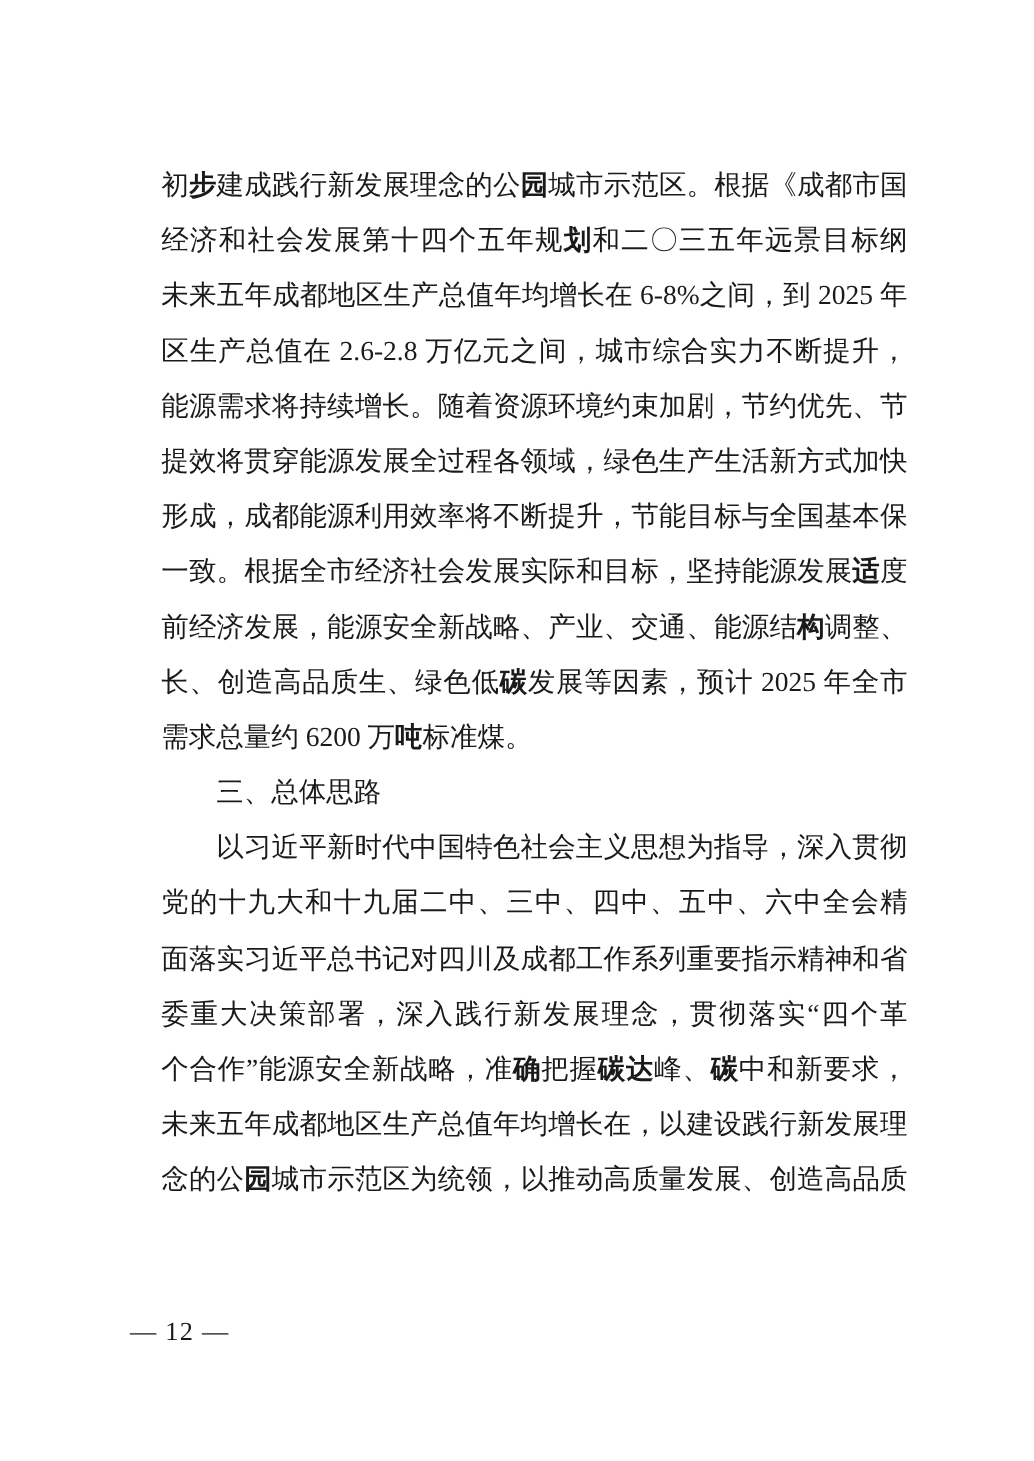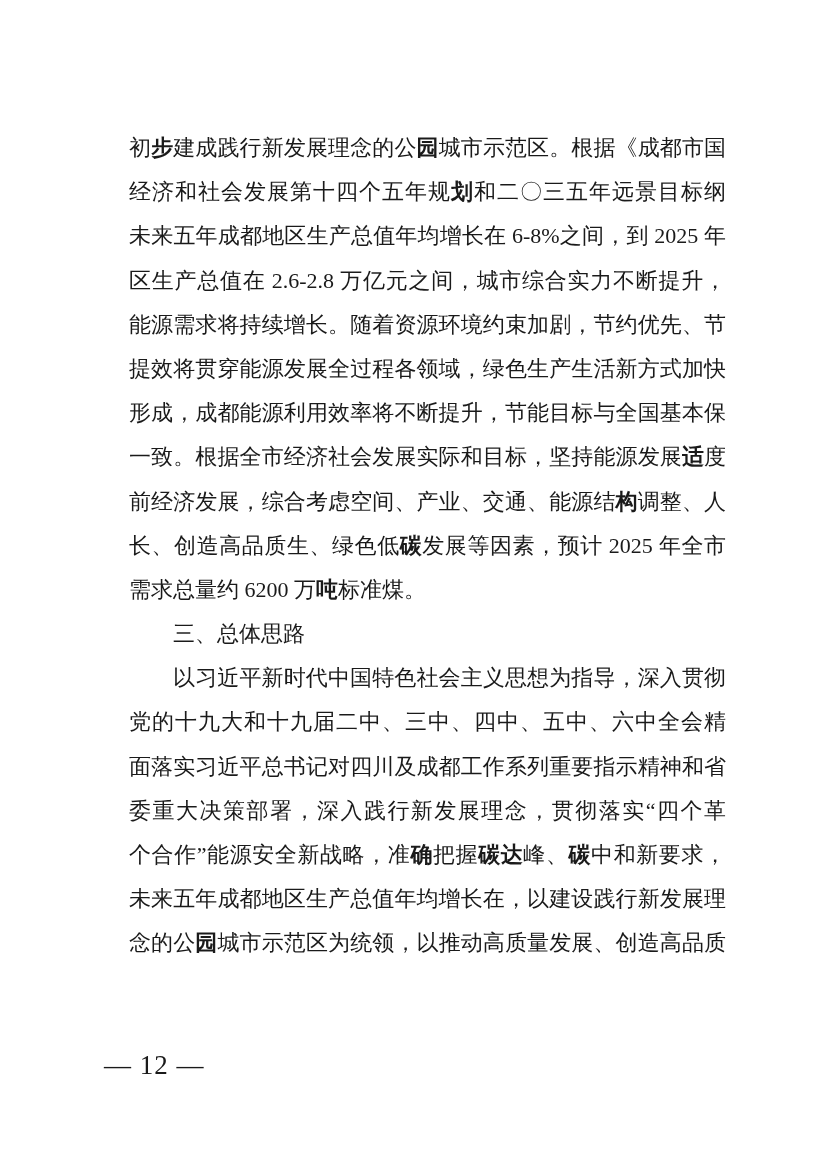--- a/index.html
+++ b/index.html
@@ -40,40 +40,40 @@
   .line.indent {
     text-indent: 44px;
   }
   .line b {
     font-weight: 700;
   }
   .footer {
     position: absolute;
     left: 104px;
     top: 1049px;
-    font-size: 27px;
+    font-size: 21px;
     line-height: 32px;
     color: #1a1a1a;
     letter-spacing: 1px;
   }
 </style>
 </head>
 <body>
 
 <div class="page">
   <div class="textblock">
       <div class="line fill"><span>初</span><b>步</b><span>建成践行新发展理念的公</span><b>园</b><span>城市示范区。根据《成都市国民</span></div>
       <div class="line fill"><span>经济和社会发展第十四个五年规</span><b>划</b><span>和二〇三五年远景目标纲要》，</span></div>
       <div class="line fill"><span>未来五年成都地区生产总值年均增长在 6-8%之间，到 2025 年地</span></div>
       <div class="line fill"><span>区生产总值在 2.6-2.8 万亿元之间，城市综合实力不断提升，对</span></div>
       <div class="line fill"><span>能源需求将持续增长。随着资源环境约束加剧，节约优先、节能</span></div>
       <div class="line fill"><span>提效将贯穿能源发展全过程各领域，绿色生产生活新方式加快</span></div>
       <div class="line fill"><span>形成，成都能源利用效率将不断提升，节能目标与全国基本保持</span></div>
       <div class="line fill"><span>一致。根据全市经济社会发展实际和目标，坚持能源发展</span><b>适</b><span>度超</span></div>
-      <div class="line fill"><span>前经济发展，综合考虑空间、产业、交通、能源结</span><b>构</b><span>调整、人口增</span></div>
+      <div class="line fill"><span>前经济发展，能源安全新战略、产业、交通、能源结</span><b>构</b><span>调整、人口增</span></div>
       <div class="line fill"><span>长、创造高品质生、绿色低</span><b>碳</b><span>发展等因素，预计 2025 年全市能源</span></div>
       <div class="line"><span>需求总量约 6200 万</span><b>吨</b><span>标准煤。</span></div>
       <div class="line indent"><span>三、总体思路</span></div>
       <div class="line fill indent"><span>以习近平新时代中国特色社会主义思想为指导，深入贯彻</span></div>
       <div class="line fill"><span>党的十九大和十九届二中、三中、四中、五中、六中全会精神，全</span></div>
       <div class="line fill"><span>面落实习近平总书记对四川及成都工作系列重要指示精神和省</span></div>
       <div class="line fill"><span>委重大决策部署，深入践行新发展理念，贯彻落实“四个革命、一</span></div>
       <div class="line fill"><span>个合作”能源安全新战略，准</span><b>确</b><span>把握</span><b>碳达</b><span>峰、</span><b>碳</b><span>中和新要求，以建</span></div>
       <div class="line fill"><span>未来五年成都地区生产总值年均增长在，以建设践行新发展理</span></div>
       <div class="line fill"><span>念的公</span><b>园</b><span>城市示范区为统领，以推动高质量发展、创造高品质生</span></div>

